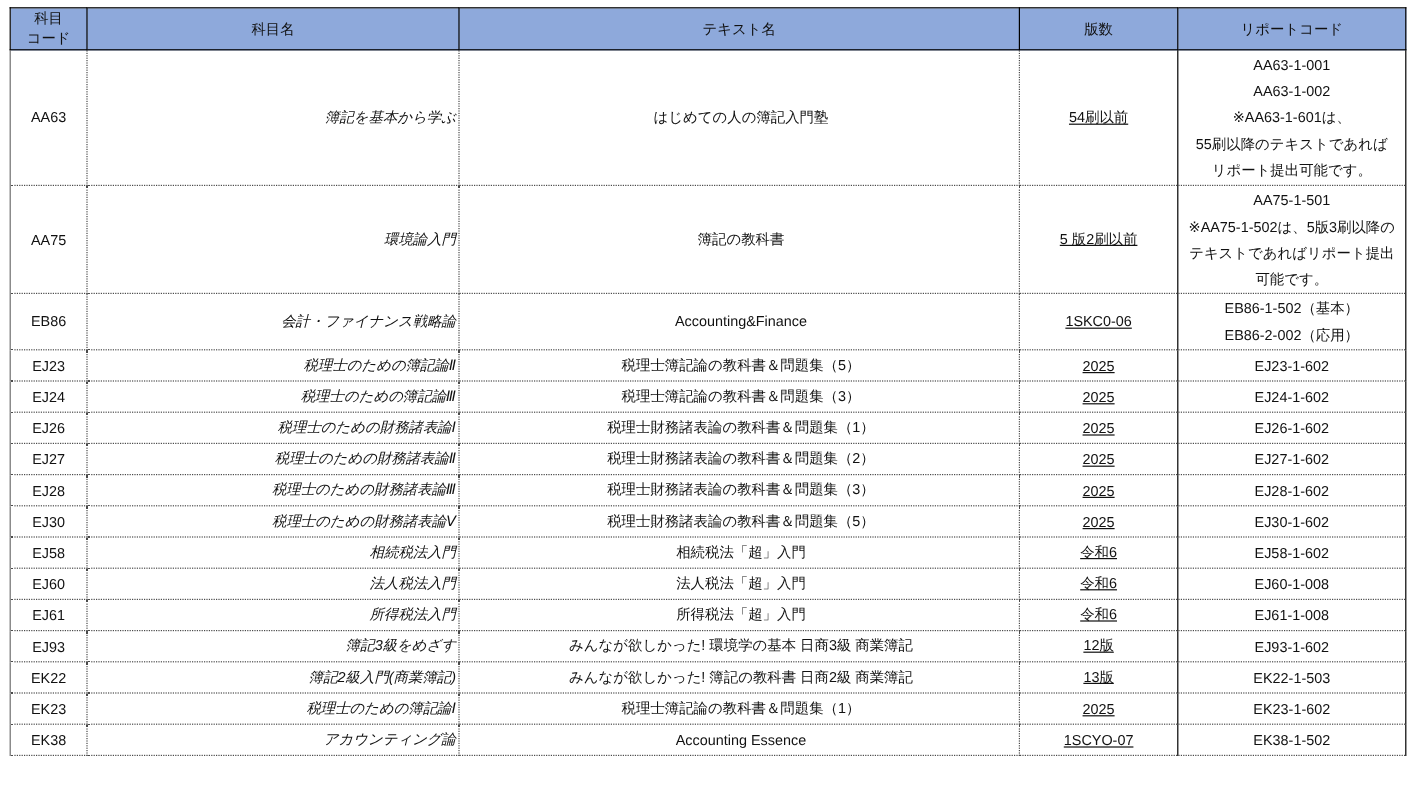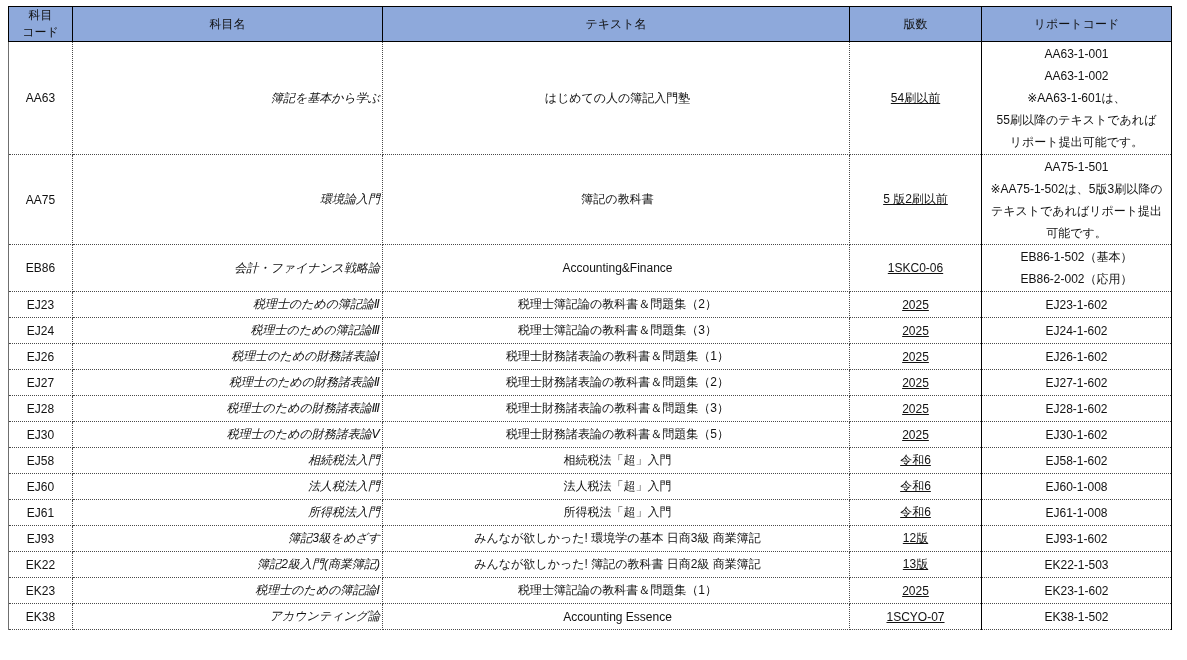--- a/index.html
+++ b/index.html
@@ -98,21 +98,21 @@
       <td class="c0">EB86</td>
       <td class="c1">会計・ファイナンス戦略論</td>
       <td class="c2">Accounting&amp;Finance</td>
       <td class="c3">1SKC0-06</td>
       <td class="c4 pre">EB86-1-502（基本）
 EB86-2-002（応用）</td>
     </tr>
     <tr>
       <td class="c0">EJ23</td>
       <td class="c1">税理士のための簿記論Ⅱ</td>
-      <td class="c2">税理士簿記論の教科書＆問題集（2）</td>
+      <td class="c2">税理士簿記論の教科書＆問題集（5）</td>
       <td class="c3">2025</td>
       <td class="c4">EJ23-1-602</td>
     </tr>
     <tr>
       <td class="c0">EJ24</td>
       <td class="c1">税理士のための簿記論Ⅲ</td>
       <td class="c2">税理士簿記論の教科書＆問題集（3）</td>
       <td class="c3">2025</td>
       <td class="c4">EJ24-1-602</td>
     </tr>

